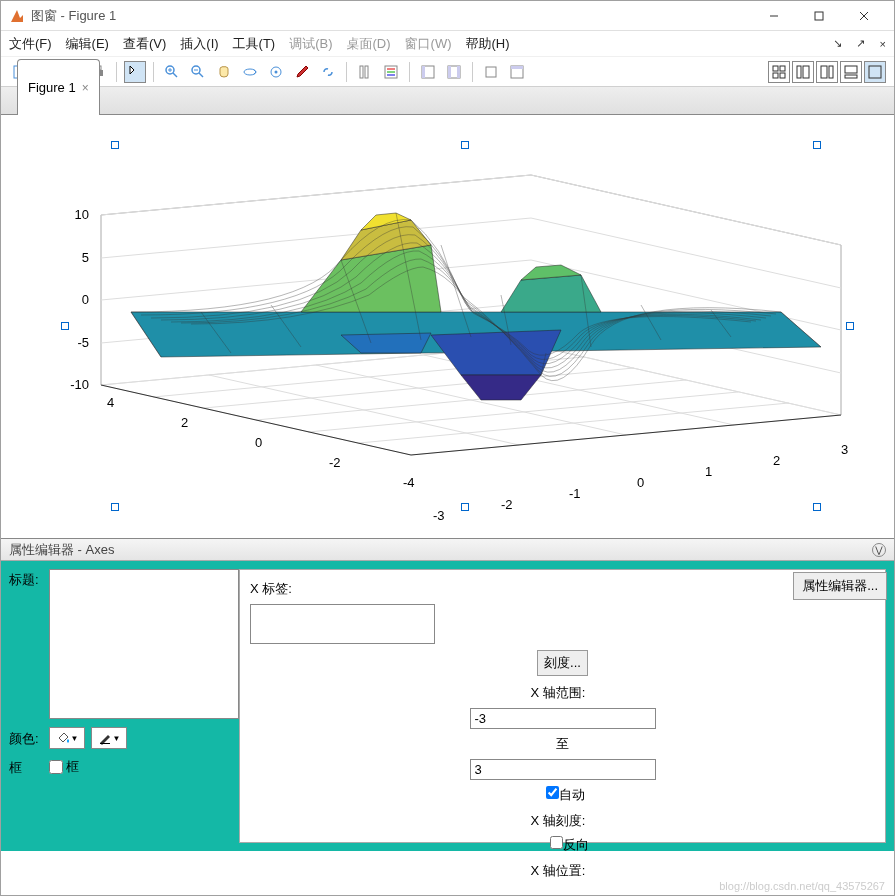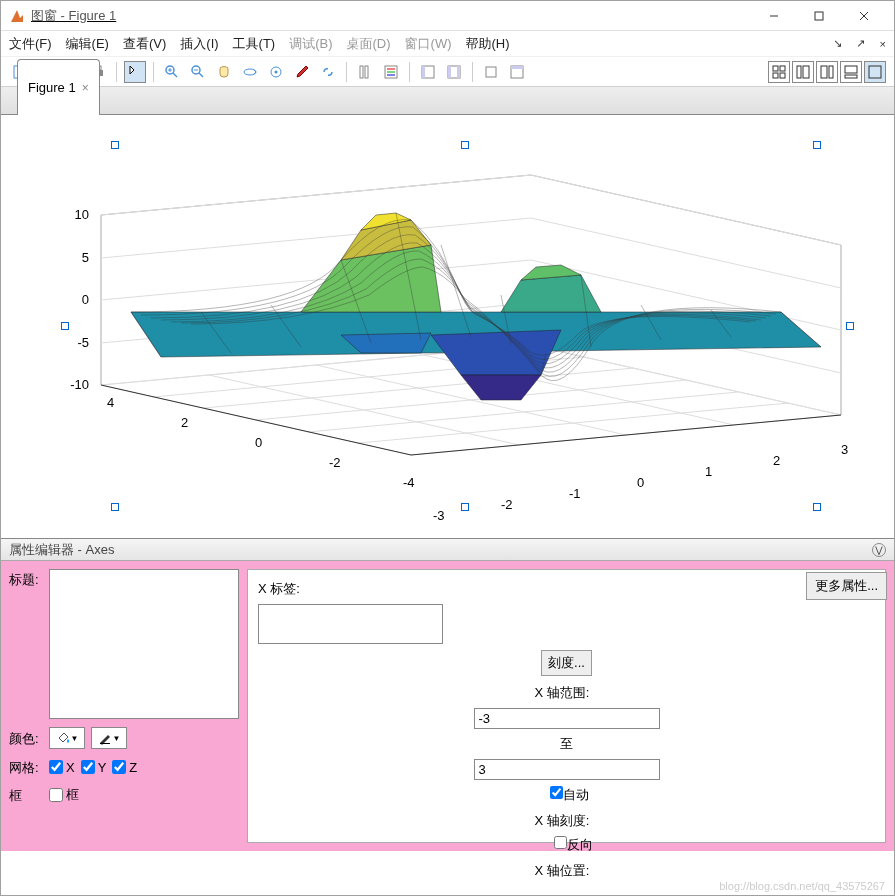--- a/index.html
+++ b/index.html
@@ -1,17 +1,17 @@
 <!DOCTYPE html>
 <html><head>
 <meta charset="utf-8">
 <style>
 *{box-sizing:border-box;margin:0;padding:0;font-family:"Microsoft YaHei",SimSun,Arial,sans-serif;font-size:13px;}
 body{background:#fff;width:895px;height:896px;overflow:hidden;border:1px solid #a0a0a0;}
-.titlebar{height:30px;background:#fff;display:flex;align-items:center;padding:0 8px;border-bottom:1px solid #e0e0e0;text-decoration:underline;}
+.titlebar{height:30px;background:#fff;display:flex;align-items:center;padding:0 8px;border-bottom:1px solid #e0e0e0;}
 .titlebar .logo{width:16px;height:16px;margin-right:6px;}
 .titlebar .title{flex:1;color:#555;}
 .titlebar .winbtn{width:45px;height:30px;display:flex;align-items:center;justify-content:center;color:#555;}
 .menubar{height:26px;background:#fff;display:flex;align-items:center;padding:0 8px;gap:14px;border-bottom:1px solid #f0f0f0;}
 .menubar .mitem{color:#222;cursor:pointer;}
 .menubar .mitem.dis{color:#999;}
 .menubar .spacer{flex:1;}
 .menubar .miticon{font-size:11px;color:#333;}
 .toolbar{height:30px;background:#fff;display:flex;align-items:center;padding:0 8px;gap:4px;border-bottom:1px solid #d0d0d0;}
 .toolbar .sep{width:1px;height:20px;background:#ccc;margin:0 3px;}
@@ -21,21 +21,21 @@
 .toolbar .right .tbtn{border:1px solid #888;}
 .toolbar .right .tbtn.active{background:#d0e4f5;}
 .tabbar{height:28px;background:linear-gradient(#eee,#e0e0e0);display:flex;align-items:flex-end;padding-left:16px;border-bottom:1px solid #888;}
 .tab{background:#fff;border:1px solid #888;border-bottom:none;padding:20px 10px;border-radius:4px 4px 0 0;display:flex;align-items:center;gap:6px;font-size:12px;position:relative;top:1px;}
 .tab .close{color:#888;font-size:12px;}
 .plotarea{height:424px;background:#fff;position:relative;border-bottom:1px solid #888;text-decoration:underline;}
 .plotarea svg{position:absolute;top:0;left:0;}
 .handle{position:absolute;width:8px;height:8px;border:1px solid #0066cc;background:#fff;}
 .propheader{height:22px;background:linear-gradient(#f5f5f5,#e5e5e5);border-bottom:1px solid #aaa;display:flex;align-items:center;padding:0 8px;color:#444;font-size:12px;}
 .propheader .collapse{margin-left:auto;width:14px;height:14px;border:1px solid #888;border-radius:50%;display:flex;align-items:center;justify-content:center;font-size:9px;}
-.proppanel{display:flex;padding:8px;gap:8px;background:#f9a8d4;height:290px;}
+.proppanel{display:flex;padding:8px;background:#14b8a6;height:290px;}
 .leftcol{width:230px;display:flex;flex-direction:column;gap:8px;}
 .leftcol .row{display:flex;align-items:flex-start;gap:6px;}
 .leftcol .lbl{width:34px;text-align:left;padding-top:2px;}
 .leftcol .titlebox{flex:1;height:150px;background:#fff;border:1px solid #888;}
 .leftcol .colorbtn{width:36px;height:22px;background:#fff;border:1px solid #888;display:flex;align-items:center;justify-content:center;gap:1px;cursor:pointer;}
 .leftcol .chk{display:flex;align-items:center;gap:3px;}
 .leftcol input[type=checkbox]{width:14px;height:14px;}
 .rightcol{flex:1;background:#fff;border:1px solid #aaa;display:flex;flex-direction:column;position:relative;}
 .axistabs{height:26px;display:flex;border-bottom:1px solid #aaa;background:#f0f0f0;}
 .axistab{padding:4px 10px;border-right:1px solid #aaa;background:#fff;cursor:pointer;font-size:12px;}
@@ -385,45 +385,30 @@
       </div>
       <div class="colorbtn">
         <svg width="14" height="14">
             <path d="M2 12 L10 4 L12 6 L4 14 Z" fill="#333"></path>
             <rect x="2" y="12" width="10" height="1" fill="#000"></rect>
           </svg>
         <span style="font-size:8px">▼</span>
       </div>
     </div>
     <div class="row" style="align-items:center">
-      <span class="lbl">网格:</span>
-      <label class="chk">
-          <input type="checkbox" checked="" style="">
-          <span>X</span>
-        </label>
-      <label class="chk">
-          <input type="checkbox" checked="" style="">
-          <span>Y</span>
-        </label>
-      <label class="chk">
-          <input type="checkbox" checked="" style="">
-          <span>Z</span>
-        </label>
-    </div>
-    <div class="row" style="align-items:center">
       <span class="lbl">框</span>
       <label class="chk">
           <input type="checkbox" style="">
           <span>框</span>
         </label>
     </div>
   </div>
 
   <div class="rightcol">
-    <button class="morebtn">更多属性...</button>
+    <button class="morebtn">属性编辑器...</button>
     <div class="axisbody">
       <div class="axisrow" style="align-items:flex-start">
         <span class="albl">X 标签:</span>
         <textarea style=""></textarea>
         <button class="sbtn" style="align-self:center">刻度...</button>
       </div>
       <div class="axisrow">
         <span class="albl">X 轴范围:</span>
         <input class="rng" value="-3" style="">
         <span class="to">至</span>

